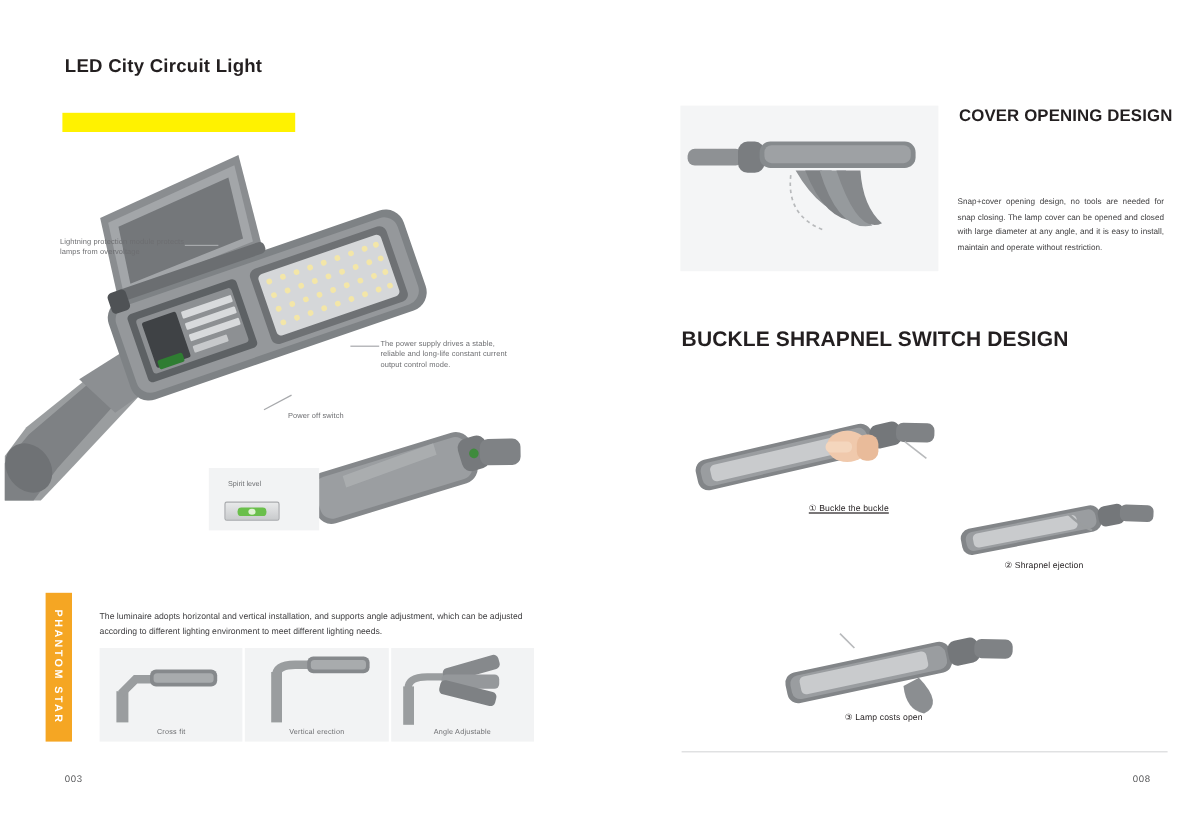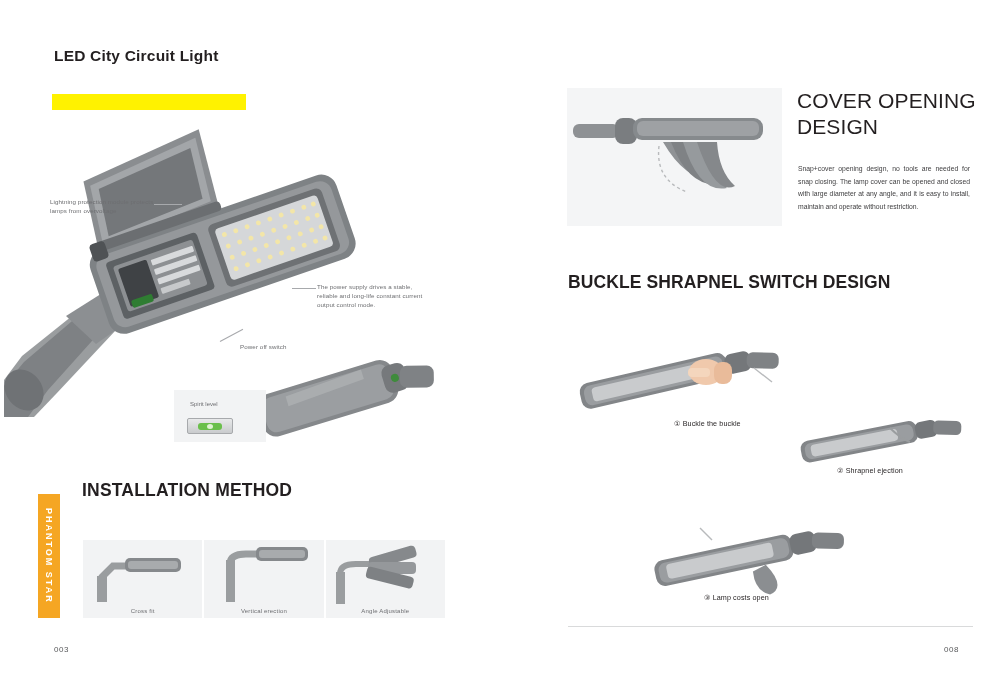--- a/index.html
+++ b/index.html
@@ -178,24 +178,25 @@
   .cover-img {
     position: absolute;
     left: 63px; top: 88px;
     width: 215px; height: 138px;
     background: #f4f5f6;
   }
   .cover-title {
     position: absolute;
     left: 293px; top: 88px;
     width: 180px;
-    font-size: 21px;
-    font-weight: normal;
+    font-size: 14px;
+    font-weight: bold;
     line-height: 1.25;
     letter-spacing: 0.1px;
+    text-align: right;
   }
   .cover-desc {
     position: absolute;
     left: 294px; top: 163px;
     width: 172px;
     font-size: 6.8px;
     line-height: 1.85;
     color: #414042;
     text-align: justify;
   }
@@ -342,21 +343,21 @@
     </div>
 
     <div class="spirit-box"></div>
     <div class="spirit-cap">Spirit level</div>
     <div class="spirit-level">
       <div class="spirit-vial"></div>
     </div>
 
     <div class="side-tab">PHANTOM STAR</div>
 
-    <div class="install-title">INSTALLATION METHOD</div>
+    <div class="install-desc">The luminaire adopts horizontal and vertical installation, and supports angle adjustment, which can be adjusted according to different lighting environment to meet different lighting needs.</div>
 
     <div class="install-grid">
       <div class="install-cell">
         <svg width="118" height="58" viewBox="0 0 118 58" style="margin-top:6px">
           <rect x="14" y="30" width="10" height="26" fill="#9a9d9f"></rect>
           <path d="M18 32 L30 20 L44 20" stroke="#9a9d9f" stroke-width="7" fill="none"></path>
           <rect x="42" y="12" width="56" height="14" rx="5" fill="#86898c"></rect>
           <rect x="45" y="15" width="50" height="8" rx="3" fill="#a8abad"></rect>
         </svg>
         <div class="install-cap">Cross fit</div>
@@ -421,21 +422,21 @@
         </g>
 
         <g transform="translate(118,18)">
           <ellipse cx="20" cy="16" rx="17" ry="13" fill="#f0c9ac"></ellipse>
           <rect x="2" y="12" width="22" height="9" rx="4" fill="#f4d6bd"></rect>
           <rect x="28" y="6" width="18" height="22" rx="8" fill="#e9bb9a"></rect>
         </g>
         <path d="M186 30 L204 44" stroke="#b8babc" stroke-width="1.4" fill="none"></path>
       </svg>
     </div>
-    <div class="step-cap" style="left:170px; top:419px;">① Buckle the buckle</div>
+    <div class="step-cap" style="left:170px; top:419px;text-decoration:underline;">① Buckle the buckle</div>
 
     <div style="position:absolute; left:290px; top:408px; width:185px; height:62px;">
       <svg width="185" height="62" viewBox="0 0 185 62">
         <g transform="rotate(-11 90 30)">
           <rect x="6" y="18" width="118" height="22" rx="8" fill="#828588"></rect>
           <rect x="10" y="21" width="110" height="16" rx="6" fill="#9a9da0"></rect>
           <rect x="16" y="23" width="88" height="12" rx="4" fill="#c9cbcd"></rect>
           <rect x="122" y="21" width="22" height="17" rx="6" fill="#74777a"></rect>
           <rect x="142" y="22" width="28" height="14" rx="5" fill="#7f8285" transform="rotate(13 142 22)"></rect>
         </g>

